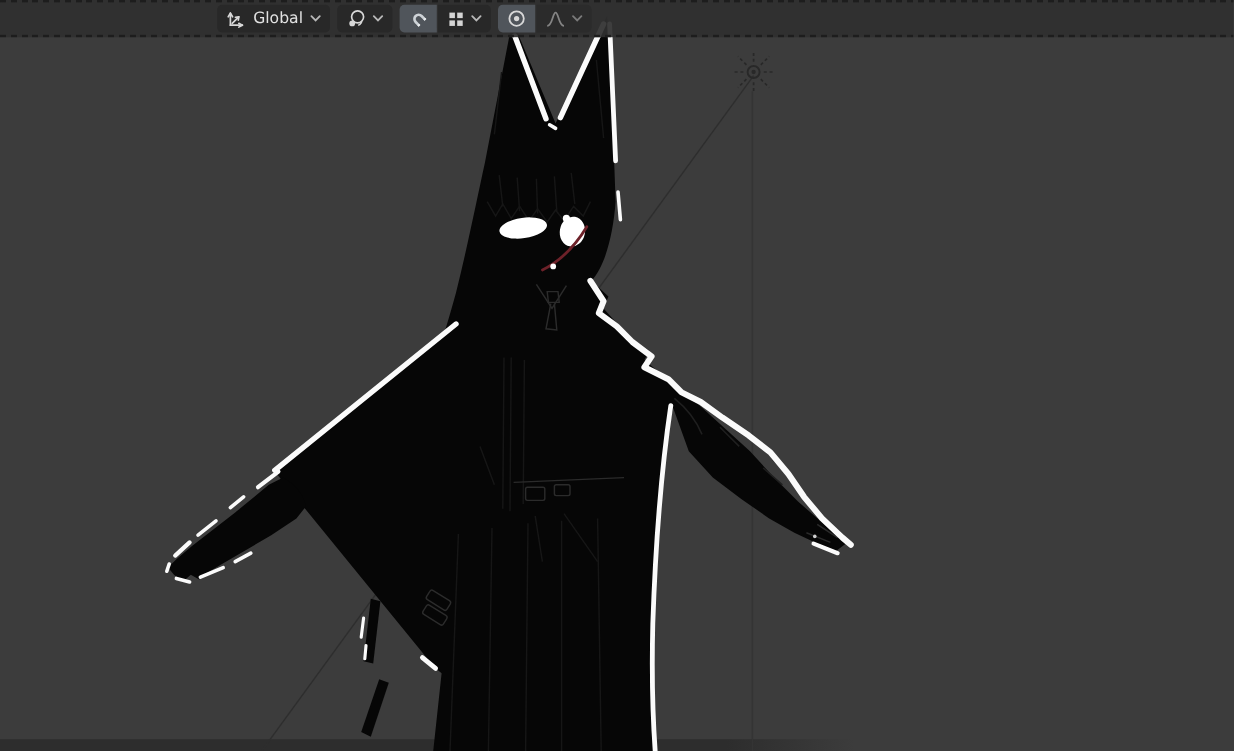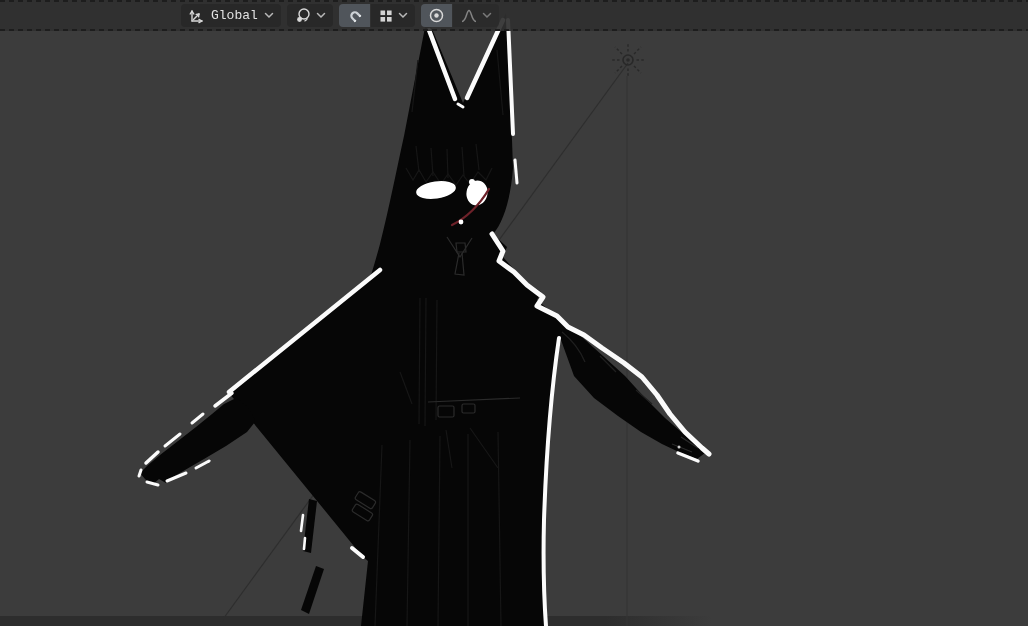--- a/index.html
+++ b/index.html
@@ -19,21 +19,21 @@
   }
   .vp-header::before,.vp-header::after{
     content:"";position:absolute;left:0;right:0;height:2px;
     background:repeating-linear-gradient(90deg,#1d1d1d 0 5px,rgba(0,0,0,0) 5px 9px);
   }
   .vp-header::before{top:0;}
   .vp-header::after{bottom:0;}
 
   .toolbar{
     position:absolute;left:181px;top:4px;height:23px;
-    display:flex;align-items:center;gap:6px;font-family:Liberation Mono, monospace;
+    display:flex;align-items:center;gap:6px;
   }
   .btn{
     display:flex;align-items:center;gap:4px;
     background:#282828;border-radius:4px;height:23px;
     padding:0 7px;color:#e2e2e2;font-size:13px;line-height:23px;
     cursor:default;white-space:nowrap;
   }
   .grp{display:flex;gap:1px;}
   .grp .btn{border-radius:0;}
   .grp .btn:first-child{border-top-left-radius:4px;border-bottom-left-radius:4px;}

